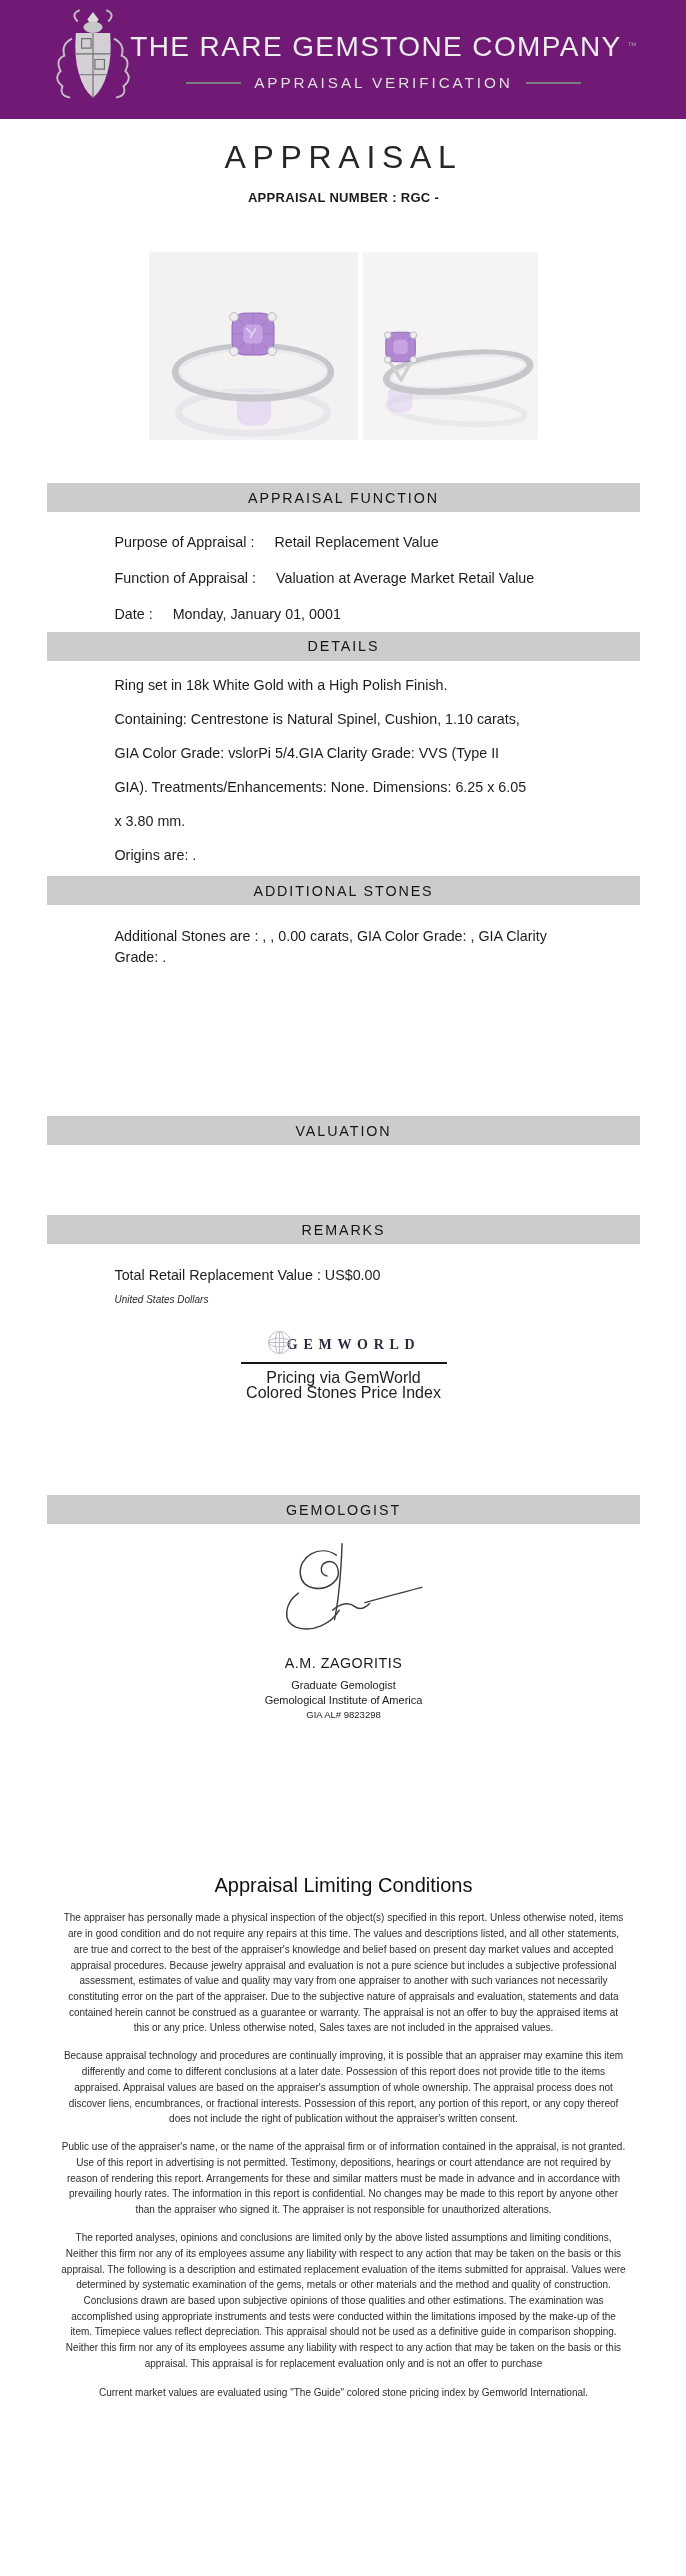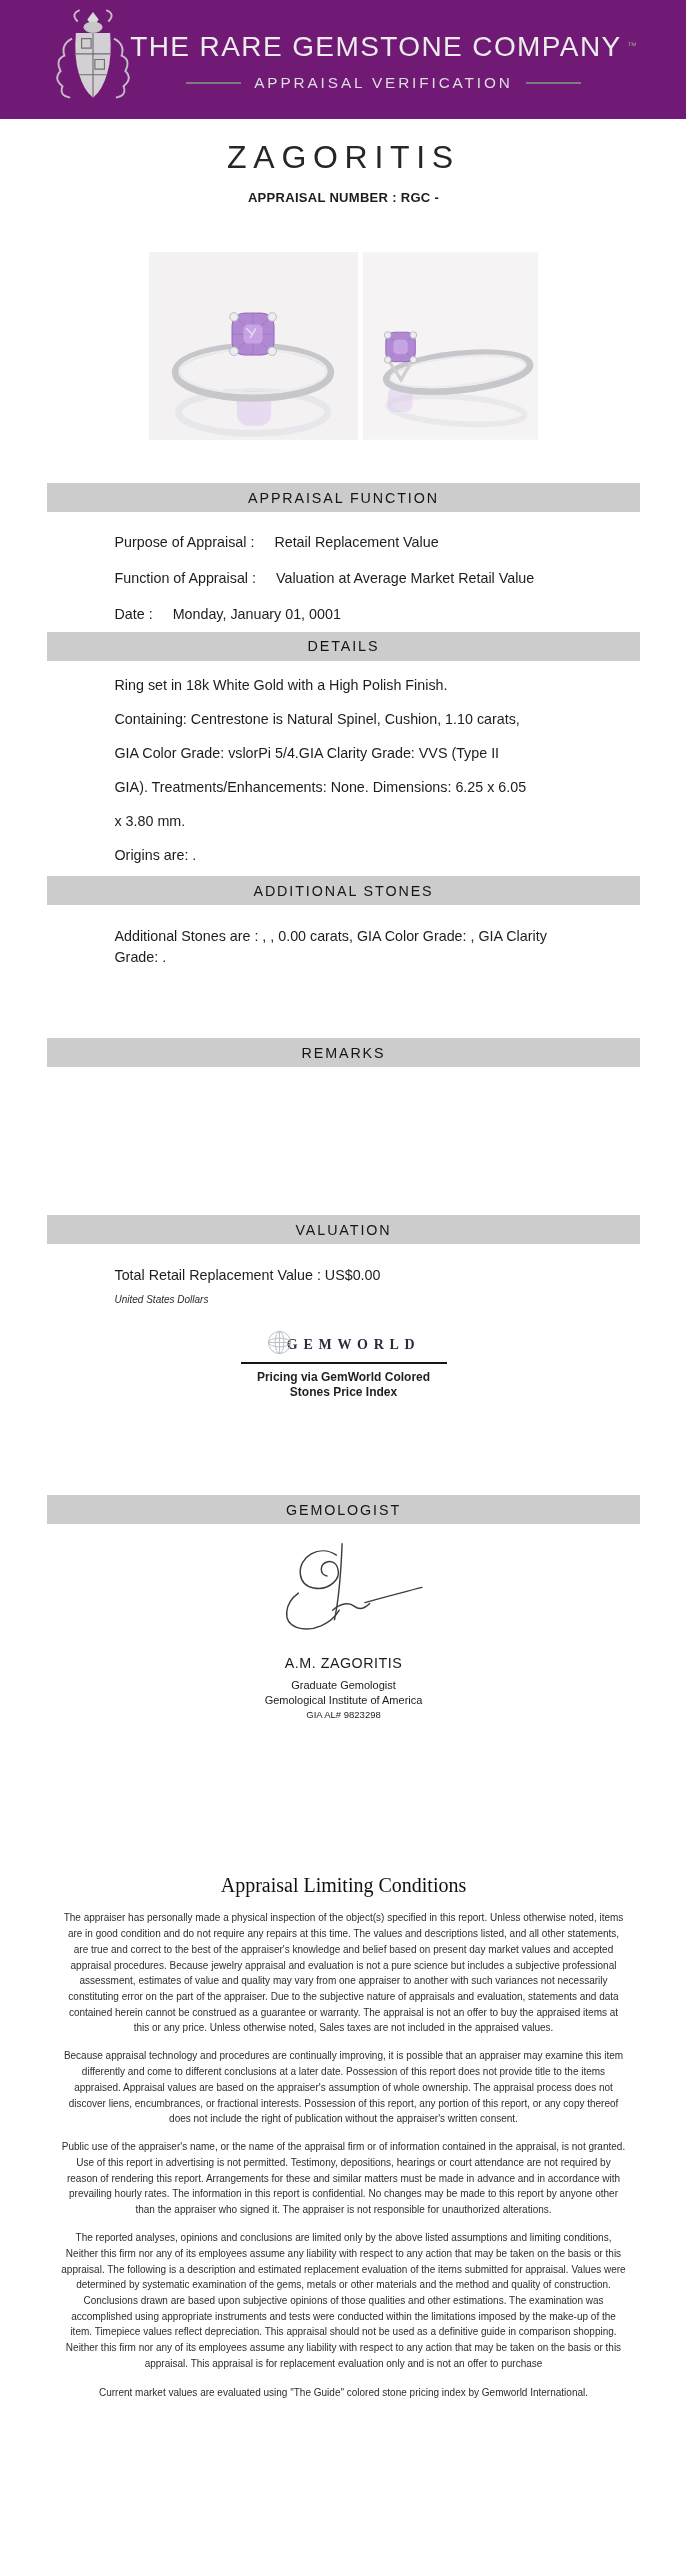--- a/index.html
+++ b/index.html
@@ -51,32 +51,32 @@
 
   .valuation-total{margin-top:21px;line-height:21px;}
   .valuation-currency{margin-top:6px;font-style:italic;font-size:10px;line-height:16px;color:#2a2a2a;}
 
   
   .gemworld{margin-top:23px;text-align:center;}
   .gw-row{display:flex;justify-content:center;align-items:center;height:27px;}
   .gw-globe{margin-right:-4.8px;position:relative;top:-1.9px;}
   .gw-brand{font-family:"Liberation Serif", serif;font-size:14px;font-weight:700;letter-spacing:5.7px;color:#2c2c3e;}
   .gw-rule{width:206px;height:1.9px;background:#151515;margin:3.8px auto 5.7px;}
-  .gw-caption{font-size:12px;font-weight:bold;width:196px;margin:0 auto;line-height:15.3px;color:#1f1f1f;}
+  .gw-caption{font-size:16px;font-weight:normal;width:196px;margin:0 auto;line-height:15.3px;color:#1f1f1f;}
 
   
   .signature-wrap{margin-top:13.4px;text-align:center;height:114px;}
   .gem-name{margin-top:3.8px;text-align:center;font-size:14.3px;letter-spacing:0.5px;line-height:17px;}
   .gem-cred{margin-top:5.7px;text-align:center;font-size:11px;line-height:14.3px;}
   .gem-inst{margin-top:1px;text-align:center;font-size:11px;line-height:14.3px;}
   .gem-lic{margin-top:1px;text-align:center;font-size:9.5px;line-height:12.4px;}
 
   
   .limiting{margin-top:151px;}
-  .limiting-title{text-align:center;font-size:20px;color:#101010;line-height:26px;font-family:Liberation Serif, serif;}
+  .limiting-title{text-align:center;font-size:20px;color:#101010;line-height:26px;}
   .limiting-paras p{width:565px;margin:12.4px auto 0;text-align:center;
                     font-size:10px;line-height:15.7px;color:#2d2d2d;}
   .limiting-paras p.last{margin-top:13.4px;}
 </style>
 </head>
 <body>
 
 <div class="page">
 
   <div class="header">
@@ -101,21 +101,21 @@
         <span class="company-title">THE RARE GEMSTONE COMPANY</span><span class="tm">™</span>
       </div>
       <div class="subtitle-row">
         <span class="subtitle-rule"></span>
         <span class="subtitle">APPRAISAL VERIFICATION</span>
         <span class="subtitle-rule"></span>
       </div>
     </div>
   </div>
 
-  <div class="verified">ZAGORITIS</div>
+  <div class="verified">APPRAISAL</div>
   <div class="appr-num">APPRAISAL NUMBER : RGC -</div>
 
   <div class="photos">
     <svg class="photo" width="209" height="188" viewBox="0 0 219 197" aria-hidden="true">
       <rect width="219" height="197" fill="#f4f1f3"></rect>
 
       <ellipse cx="109" cy="168" rx="78" ry="22" fill="none" stroke="#dddde1" stroke-width="7" opacity="0.55"></ellipse>
       <rect x="92" y="146" width="36" height="36" rx="12" fill="#ddc9f0" opacity="0.55"></rect>
 
       <ellipse cx="109" cy="126" rx="81" ry="27" fill="none" stroke="#c6c6cb" stroke-width="8"></ellipse>
@@ -183,26 +183,26 @@
     <div>GIA). Treatments/Enhancements: None. Dimensions: 6.25 x 6.05</div>
     <div>x 3.80 mm.</div>
     <div>Origins are: .</div>
   </div>
 
   <div class="bar m-add">
     <span>ADDITIONAL STONES</span>
   </div>
   <div class="section-content add-stones">Additional Stones are : , , 0.00 carats, GIA Color Grade: , GIA Clarity Grade: .</div>
 
+  <div class="bar m-valuation">
+    <span>VALUATION</span>
+  </div>
+
   <div class="bar m-remarks">
     <span>REMARKS</span>
-  </div>
-
-  <div class="bar m-valuation">
-    <span>VALUATION</span>
   </div>
   <div class="section-content">
     <div class="valuation-total">Total Retail Replacement Value : US$0.00</div>
     <div class="valuation-currency">United States Dollars</div>
   </div>
 
   <div class="gemworld">
     <div class="gw-row">
       <svg class="gw-globe" width="25" height="25" viewBox="0 0 26 26" aria-hidden="true">
         <g fill="none" stroke="#b7bcc8" stroke-width="1">

